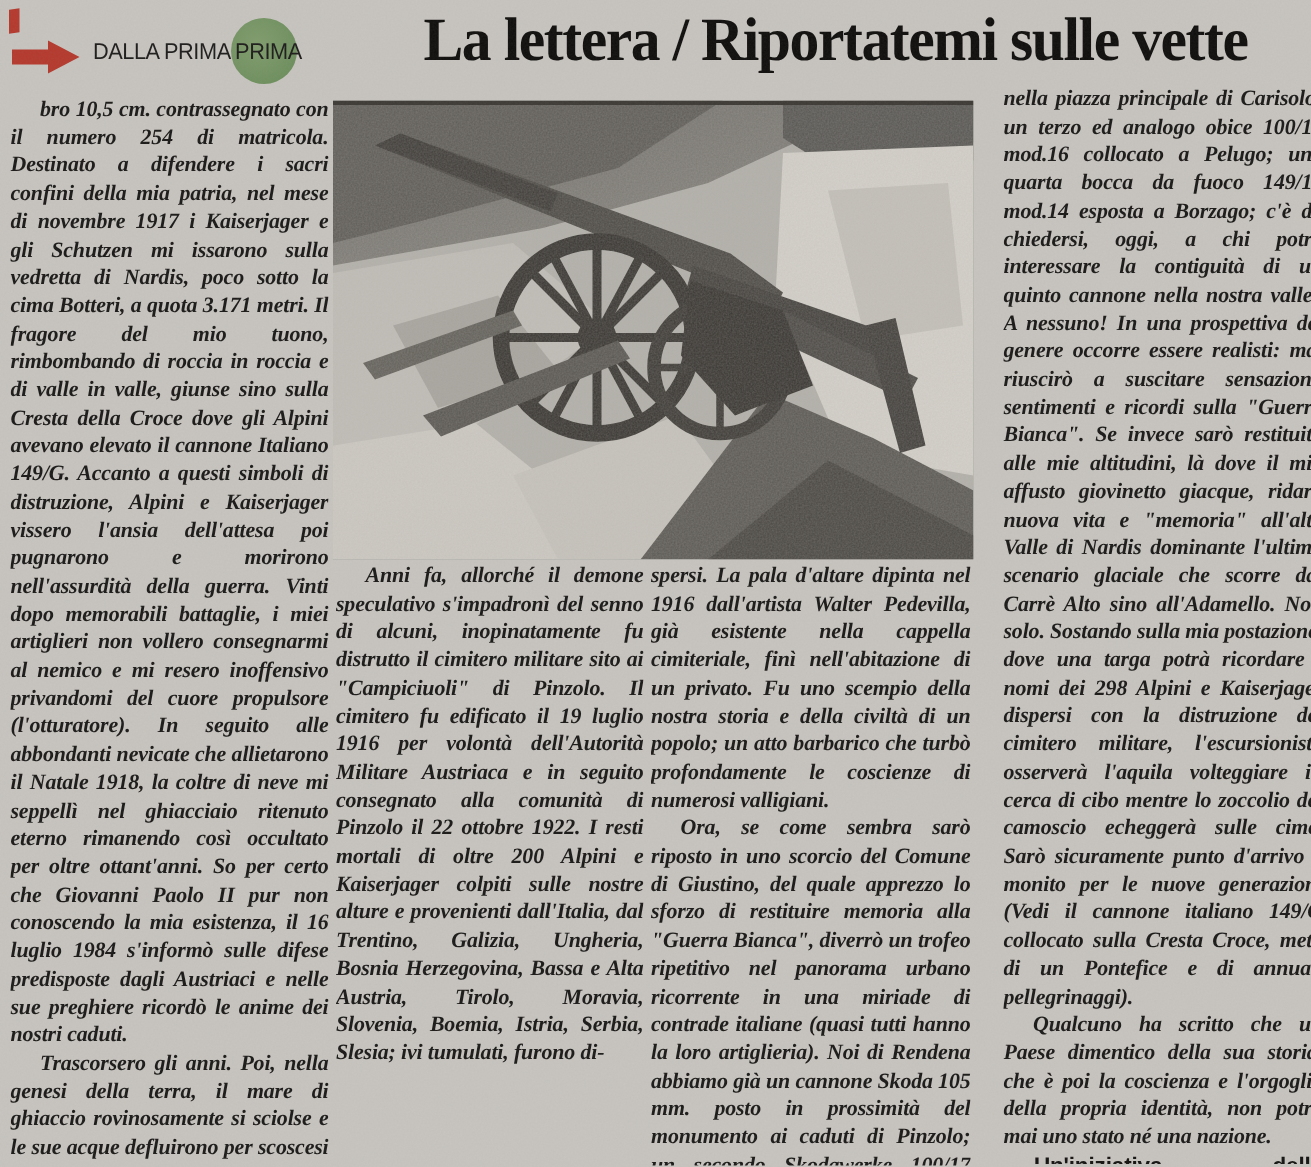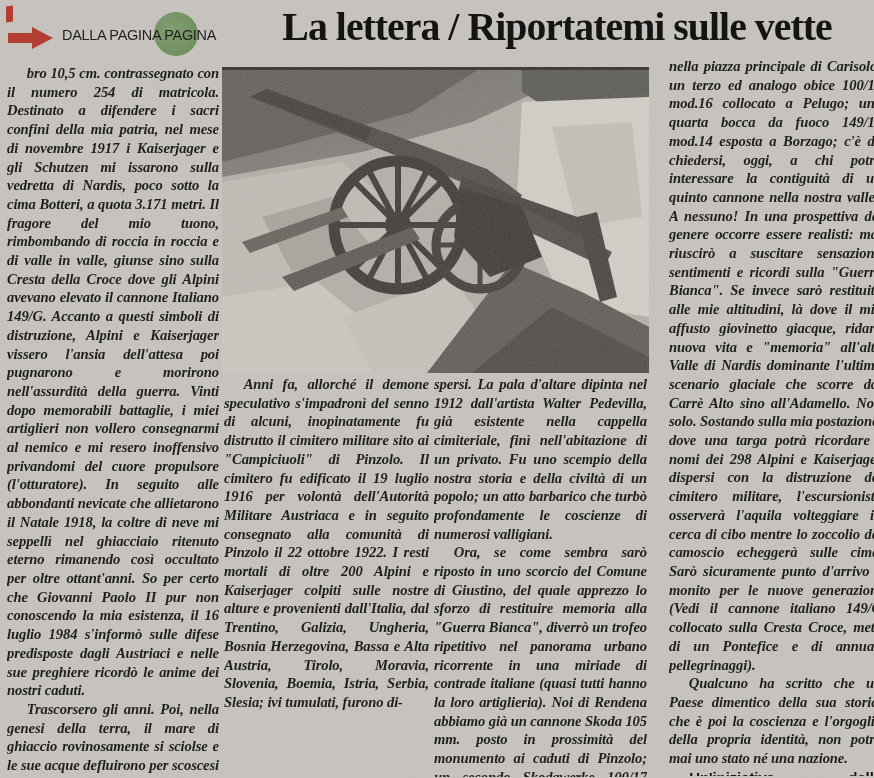--- a/index.html
+++ b/index.html
@@ -44,21 +44,21 @@
 <body>
 
 <div class="kicker-row">
   <span class="corner-mark"></span>
   <span class="arrow-icon">
     <svg width="46" height="24" viewBox="0 0 46 24">
       <polygon points="0,7 24,7 24,1 45,12 24,23 24,17 0,17" fill="#b5382c"></polygon>
     </svg>
   </span>
   <span class="green-dot"></span>
-  <span class="kicker">DALLA PAGINA PAGINA</span>
+  <span class="kicker">DALLA PRIMA PRIMA</span>
 </div>
 <h1 class="headline" style="margin:0;position:absolute;">La lettera / Riportatemi sulle vette</h1>
 
 <div class="photo">
   <svg width="427" height="306" viewBox="0 0 427 306">
     <defs>
       <filter id="grain" x="0" y="0" width="100%" height="100%">
         <feTurbulence type="fractalNoise" baseFrequency="0.9" numOctaves="2" result="n"></feTurbulence>
         <feColorMatrix in="n" type="matrix" values="0 0 0 0 0.5  0 0 0 0 0.49  0 0 0 0 0.47  0 0 0 0.55 0"></feColorMatrix>
       </filter>
@@ -125,21 +125,21 @@
 <div class="col col1">
   <p>bro 10,5 cm. contrassegnato con il numero 254 di matricola. Destinato a difendere i sacri confini della mia patria, nel mese di novembre 1917 i Kaiserjager e gli Schutzen mi issarono sulla vedretta di Nardis, poco sotto la cima Botteri, a quota 3.171 metri. Il fragore del mio tuono, rimbombando di roccia in roccia e di valle in valle, giunse sino sulla Cresta della Croce dove gli Alpini avevano elevato il cannone Italiano 149/G. Accanto a questi simboli di distruzione, Alpini e Kaiserjager vissero l'ansia dell'attesa poi pugnarono e morirono nell'assurdità della guerra. Vinti dopo memorabili battaglie, i miei artiglieri non vollero consegnarmi al nemico e mi resero inoffensivo privandomi del cuore propulsore (l'otturatore). In seguito alle abbondanti nevicate che allietarono il Natale 1918, la coltre di neve mi seppellì nel ghiacciaio ritenuto eterno rimanendo così occultato per oltre ottant'anni. So per certo che Giovanni Paolo II pur non conoscendo la mia esistenza, il 16 luglio 1984 s'informò sulle difese predisposte dagli Austriaci e nelle sue preghiere ricordò le anime dei nostri caduti.</p>
   <p>Trascorsero gli anni. Poi, nella genesi della terra, il mare di ghiaccio rovinosamente si sciolse e le sue acque defluirono per scoscesi dirupi e pendii. Là dove un tempo i seracchi glaciali increspavano i monti della Presanella, un mortale silenzio alpino spense l'ultimo splendore della</p>
 </div>
 
 <div class="col col2">
   <p>Anni fa, allorché il demone speculativo s'impadronì del senno di alcuni, inopinatamente fu distrutto il cimitero militare sito ai "Campiciuoli" di Pinzolo. Il cimitero fu edificato il 19 luglio 1916 per volontà dell'Autorità Militare Austriaca e in seguito consegnato alla comunità di Pinzolo il 22 ottobre 1922. I resti mortali di oltre 200 Alpini e Kaiserjager colpiti sulle nostre alture e provenienti dall'Italia, dal Trentino, Galizia, Ungheria, Bosnia Herzegovina, Bassa e Alta Austria, Tirolo, Moravia, Slovenia, Boemia, Istria, Serbia, Slesia; ivi tumulati, furono di-</p>
 </div>
 
 <div class="col col3">
-  <p class="cont">spersi. La pala d'altare dipinta nel 1912 dall'artista Walter Pedevilla, già esistente nella cappella cimiteriale, finì nell'abitazione di un privato. Fu uno scempio della nostra storia e della civiltà di un popolo; un atto barbarico che turbò profondamente le coscienze di numerosi valligiani.</p>
+  <p class="cont">spersi. La pala d'altare dipinta nel 1916 dall'artista Walter Pedevilla, già esistente nella cappella cimiteriale, finì nell'abitazione di un privato. Fu uno scempio della nostra storia e della civiltà di un popolo; un atto barbarico che turbò profondamente le coscienze di numerosi valligiani.</p>
   <p>Ora, se come sembra sarò riposto in uno scorcio del Comune di Giustino, del quale apprezzo lo sforzo di restituire memoria alla "Guerra Bianca", diverrò un trofeo ripetitivo nel panorama urbano ricorrente in una miriade di contrade italiane (quasi tutti hanno la loro artiglieria). Noi di Rendena abbiamo già un cannone Skoda 105 mm. posto in prossimità del monumento ai caduti di Pinzolo; un secondo Skodawerke 100/17 mod.16 si trova</p>
 </div>
 
 <div class="col col4">
   <p class="cont">nella piazza principale di Carisolo; un terzo ed analogo obice 100/17 mod.16 collocato a Pelugo; una quarta bocca da fuoco 149/12 mod.14 esposta a Borzago; c'è da chiedersi, oggi, a chi potrà interessare la contiguità di un quinto cannone nella nostra valle? A nessuno! In una prospettiva del genere occorre essere realisti: mai riuscirò a suscitare sensazioni, sentimenti e ricordi sulla "Guerra Bianca". Se invece sarò restituito alle mie altitudini, là dove il mio affusto giovinetto giacque, ridarò nuova vita e "memoria" all'alta Valle di Nardis dominante l'ultimo scenario glaciale che scorre dal Carrè Alto sino all'Adamello. Non solo. Sostando sulla mia postazione, dove una targa potrà ricordare i nomi dei 298 Alpini e Kaiserjager dispersi con la distruzione del cimitero militare, l'escursionista osserverà l'aquila volteggiare in cerca di cibo mentre lo zoccolio del camoscio echeggerà sulle cime. Sarò sicuramente punto d'arrivo e monito per le nuove generazioni (Vedi il cannone italiano 149/G collocato sulla Cresta Croce, meta di un Pontefice e di annuali pellegrinaggi).</p>
   <p>Qualcuno ha scritto che un Paese dimentico della sua storia, che è poi la coscienza e l'orgoglio della propria identità, non potrà mai uno stato né una nazione.</p>
   <p class="credit">Un'iniziativa delle Associazioni Alpini, Carabinieri, Schutzen di Rendena e Gruppo Guide Alpine Pinzolo.</p>
 </div>
 
 <svg class="noise-overlay" width="874" height="778">

